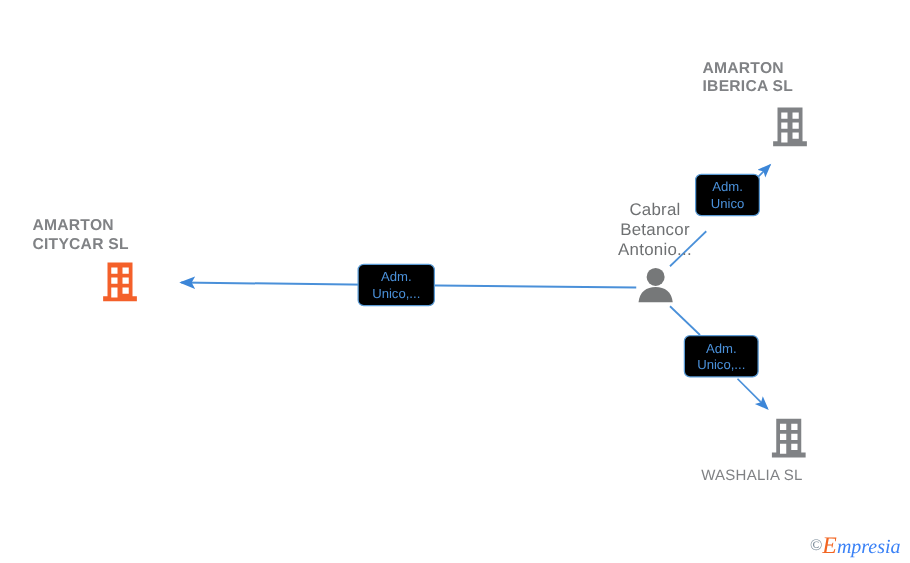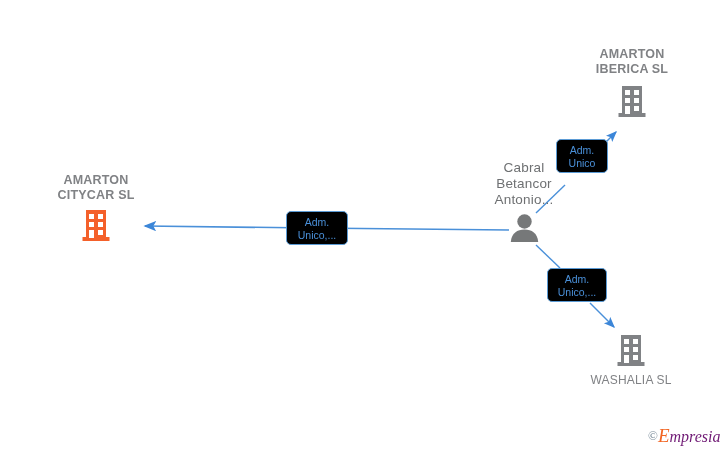--- a/index.html
+++ b/index.html
@@ -20,21 +20,21 @@
     left: 0;
     top: 0;
     width: 728px;
     height: 450px;
   }
   .node {
     position: absolute;
   }
   .node-label {
     position: absolute;
-    text-align: center;
+    text-align: left;
     color: #808285;
     font-weight: bold;
     font-size: 12.5px;
     line-height: 15px;
     letter-spacing: 0.2px;
     white-space: pre-line;
     font-family: "Liberation Sans", sans-serif;
   }
   .person-label {
     font-weight: normal;
@@ -69,21 +69,21 @@
     color: #7a8b99;
     font-size: 13px;
     vertical-align: 2px;
   }
   .watermark .brand-first {
     color: #f26522;
     font-style: italic;
     font-size: 19px;
   }
   .watermark .brand-rest {
-    color: #701a75;
+    color: #3b82f6;
     font-style: italic;
     font-size: 16px;
   }
 </style>
 </head>
 <body>
 
 <div id="canvas">
 
   <svg class="graph-svg" viewBox="0 0 728 450" xmlns="http://www.w3.org/2000/svg">

